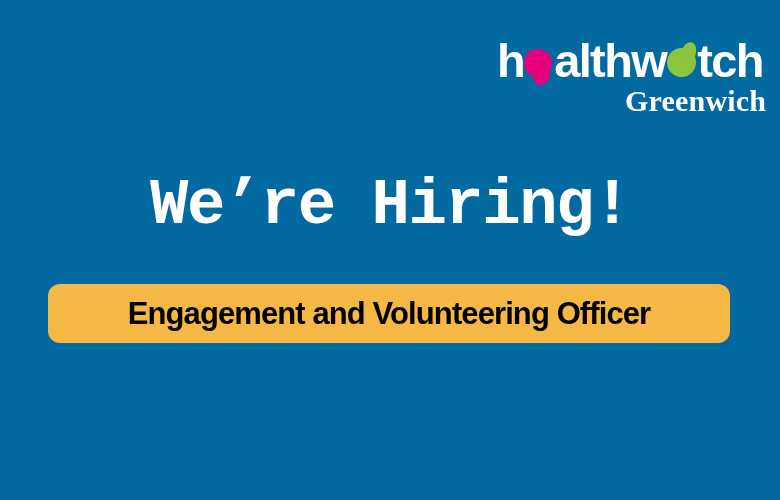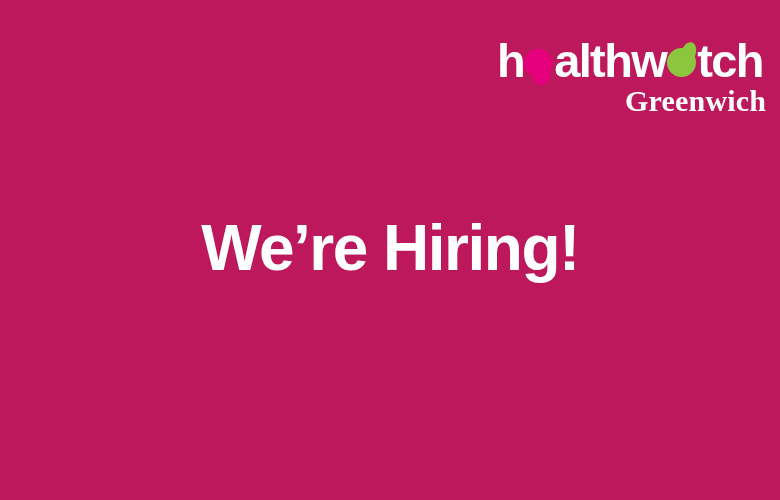--- a/index.html
+++ b/index.html
@@ -10,21 +10,21 @@
     width: 780px;
     height: 500px;
     overflow: hidden;
     font-family: "Liberation Sans", sans-serif;
   }
 
   #poster {
     position: relative;
     width: 780px;
     height: 500px;
-    background: #be185d;
+    background: #0369a1;
     overflow: hidden;
   }
 
   
   #logo-block {
     position: absolute;
     top: 36px;
     left: 497px;
     width: 330px;
     height: 86px;
@@ -120,27 +120,26 @@
   }
 
   
   #headline {
     position: absolute;
     left: 0;
     right: 0;
     top: 168px;
     text-align: center;
     color: #ffffff;
-    font-family: Liberation Sans, sans-serif;
+    font-family: Liberation Mono, monospace;
     font-weight: bold;
     font-size: 64px;
     line-height: 76px;
     letter-spacing: -1.5px;
     white-space: nowrap;
-    margin-top: 42px;
   }
 
   
   #role-banner {
     position: absolute;
     left: 48px;
     top: 284px;
     width: 682px;
     height: 59px;
     background: #F5B844;
@@ -168,14 +167,17 @@
 
     <div id="wordmark">
       <span class="lt">h</span><span class="blob-e"></span><span class="lt">alth</span><span class="lt">w</span><span class="blob-a"></span><span class="lt">tch</span>
     </div>
 
     <div id="locality">Greenwich</div>
   </div>
 
   <div id="headline">We’re Hiring!</div>
 
+  <div id="role-banner">
+    <span id="role-label">Engagement and Volunteering Officer</span>
+  </div>
 
 </div>
 
 </body></html>

